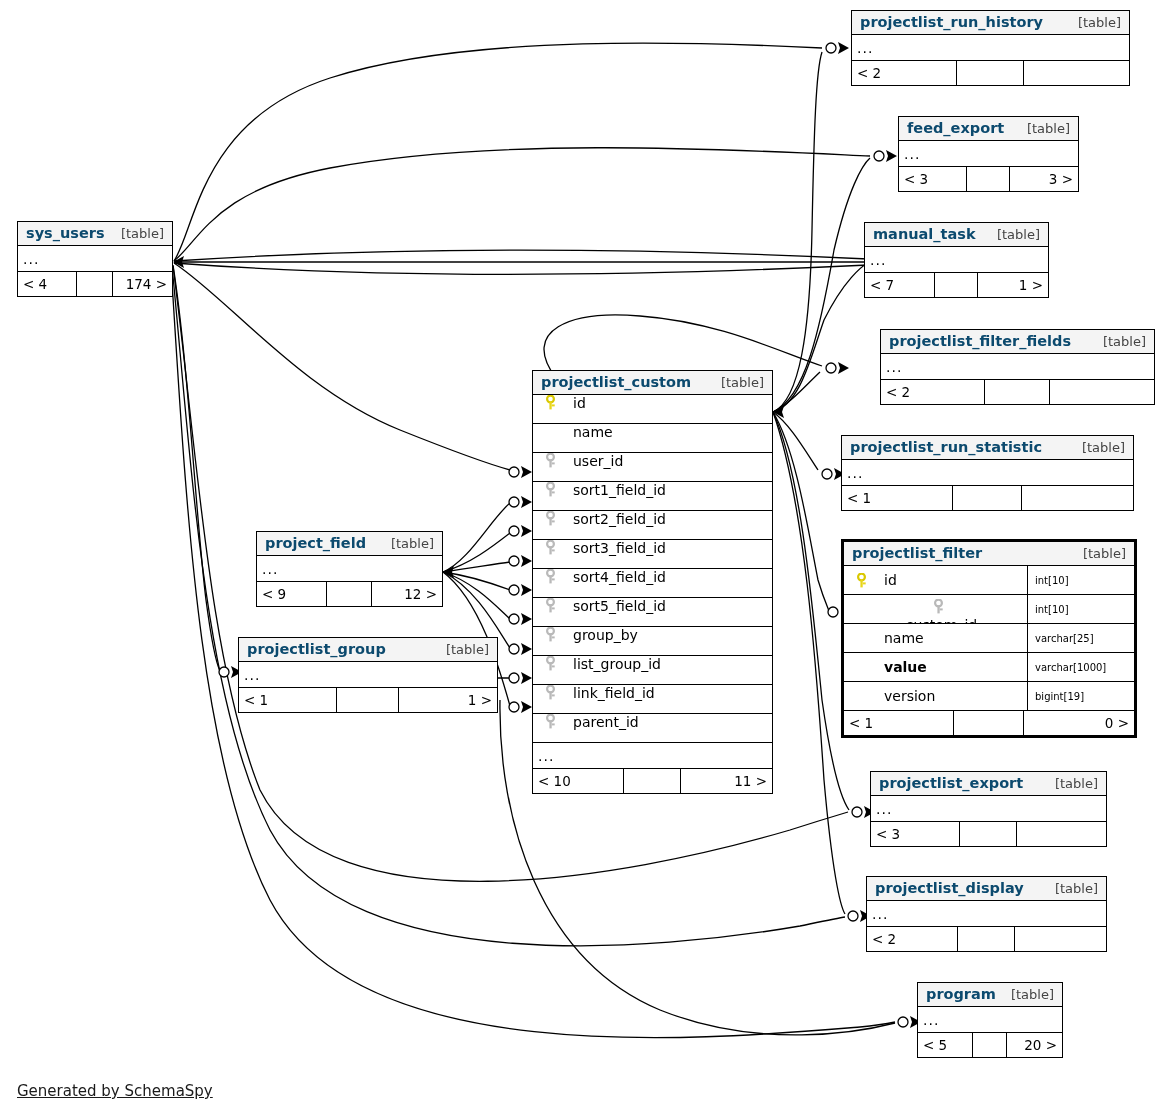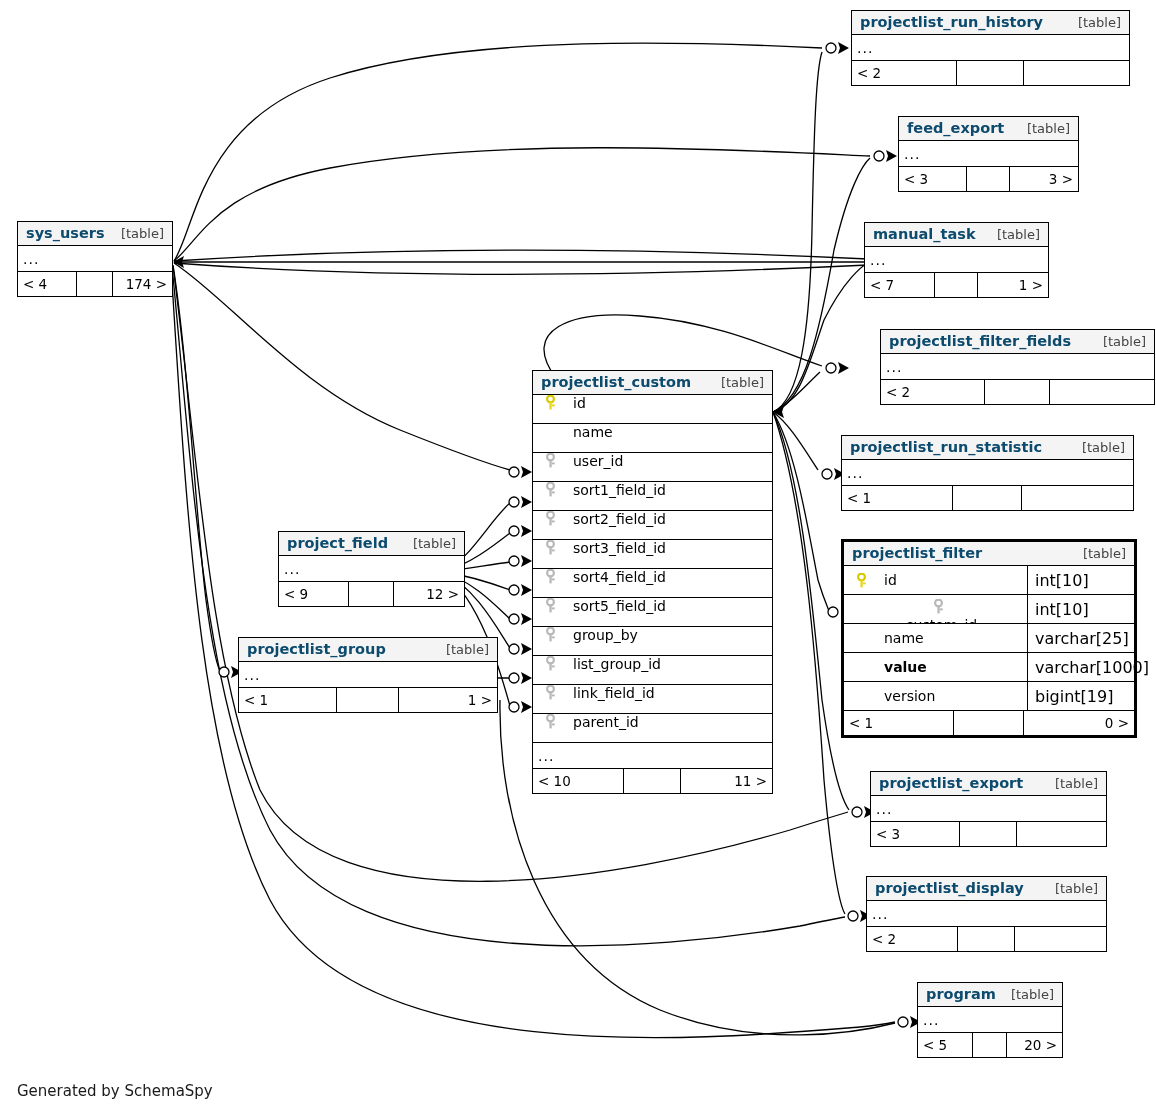--- a/index.html
+++ b/index.html
@@ -76,21 +76,21 @@
     flex: 0 0 auto;
     border-right: 1.2px solid #000000;
     height: 100%;
   }
   .typecell {
     flex: 1 1 auto;
     padding-left: 7px;
     height: 100%;
     display: flex;
     align-items: center;
-    font-size: 16px;
+    font-size: 10px;
   }
   .keyslot {
     flex: 0 0 22px;
     text-align: center;
     display: flex;
     align-items: center;
     justify-content: center;
     padding-left: 6px;
   }
   .colname { padding-left: 12px; }
@@ -125,20 +125,21 @@
   .foot .f-left  { flex: 0 0 38%; justify-content: flex-start; }
   .foot .f-mid   { flex: 0 0 24%; }
   .foot .f-right { flex: 1 1 auto; justify-content: flex-end; }
 
   .credit {
     position: absolute;
     left: 17px;
     top: 1082px;
     font-size: 15px;
     color: #1a1a1a;
+    text-decoration: underline;
   }
   svg.key { display: block; }
 </style>
 </head>
 <body>
 
 <div id="diagram">
 
   <svg class="edge-layer" width="1156" height="1113">
 
@@ -511,21 +512,21 @@
     </div>
 
     <div class="ellipsis-row">...</div>
     <div class="foot">
       <div class="f-left">&lt; 10</div>
       <div class="f-mid"></div>
       <div class="f-right">11 &gt;</div>
     </div>
   </div>
 
-  <div class="table-node" style="left:256px; top:531px; width:187px;margin-left:22px;">
+  <div class="table-node" style="left:256px; top:531px; width:187px;">
     <div class="tbl-title">
       <span class="tname">project_field</span>
       <span class="ttag">[table]</span>
     </div>
     <div class="ellipsis-row">...</div>
     <div class="foot">
       <div class="f-left">&lt; 9</div>
       <div class="f-mid"></div>
       <div class="f-right">12 &gt;</div>
     </div>

